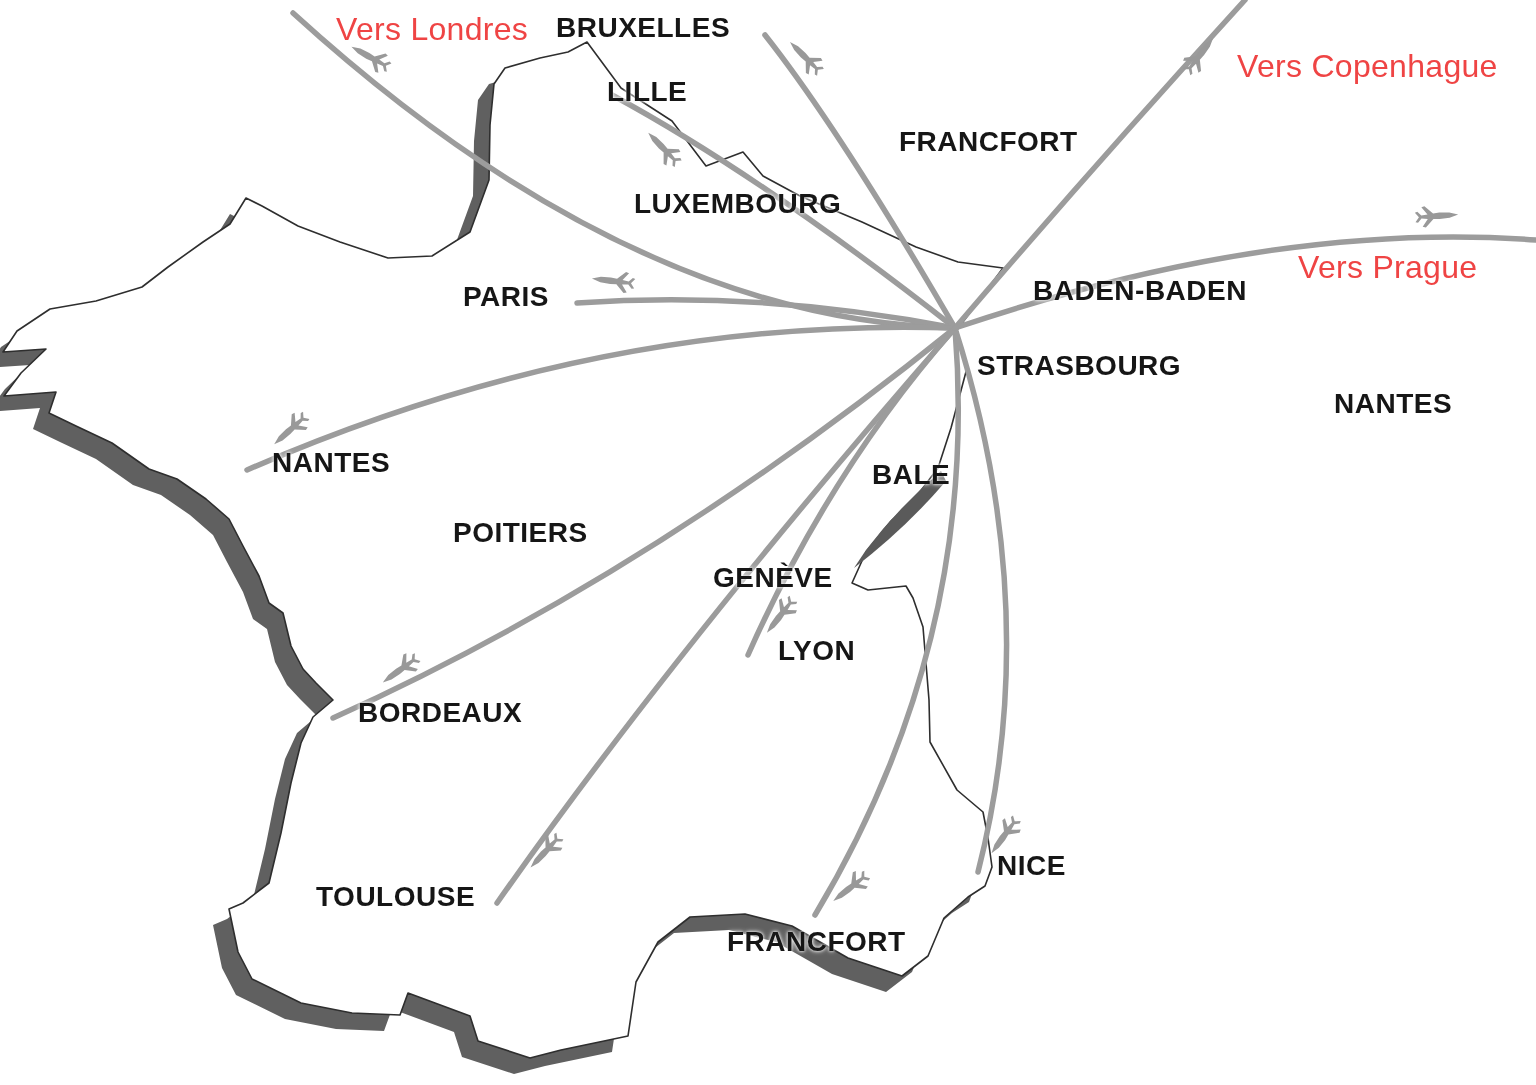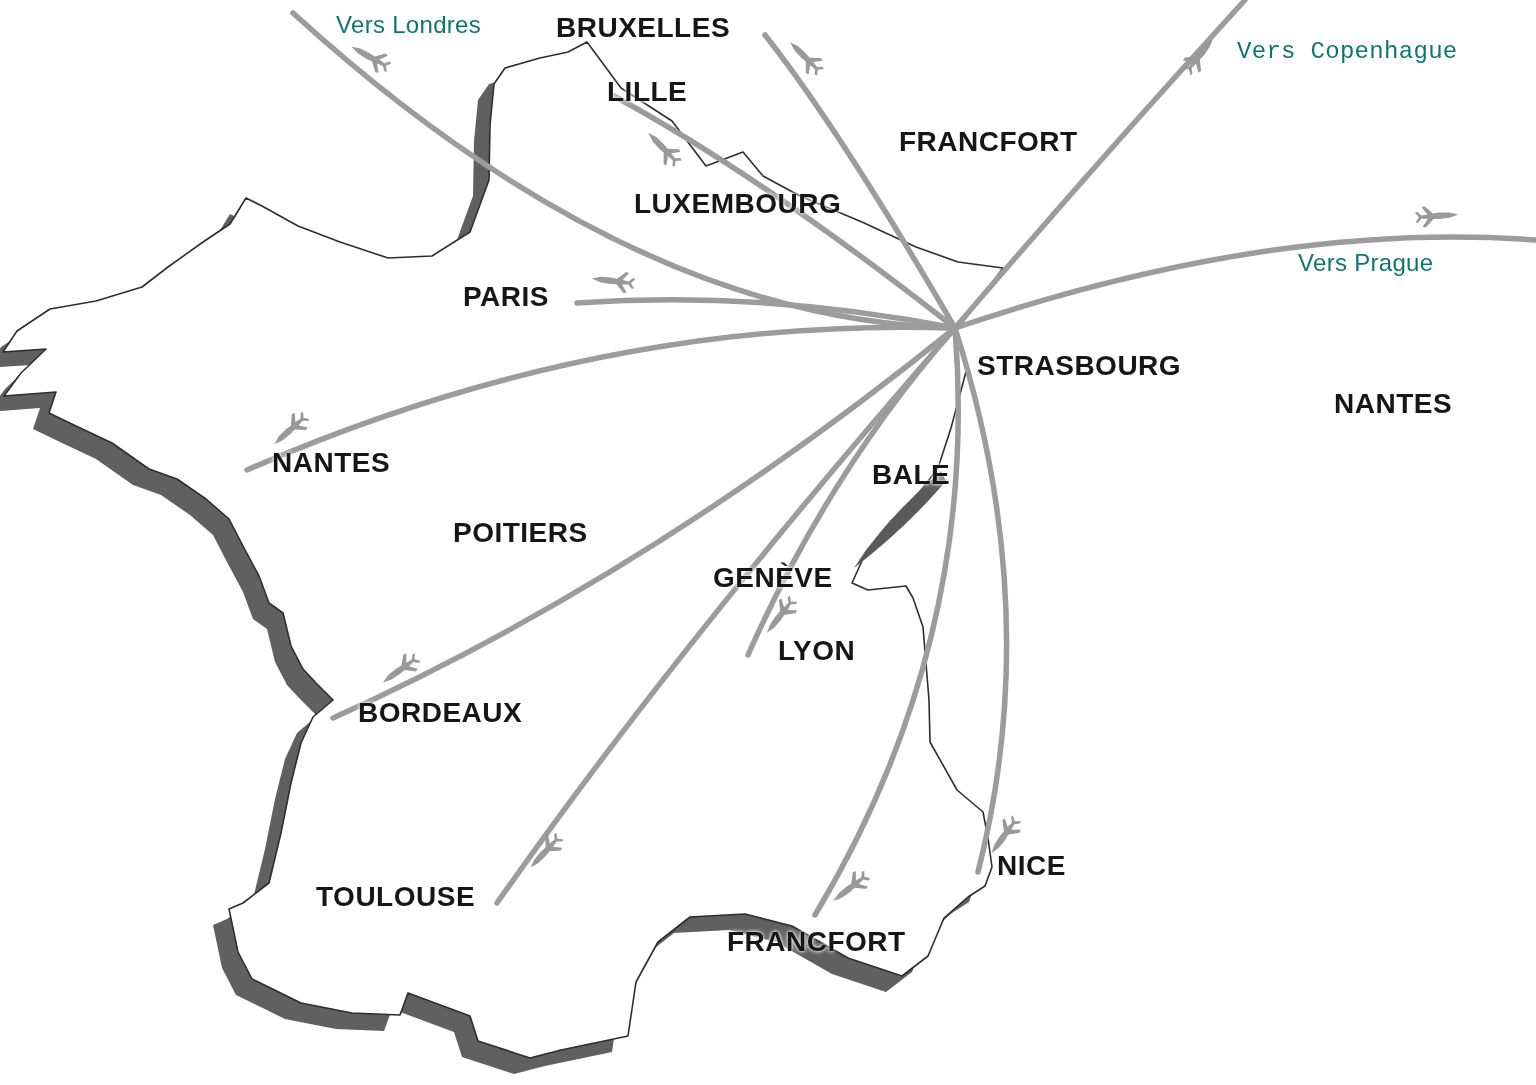--- a/index.html
+++ b/index.html
@@ -9,21 +9,21 @@
   }
   #map-svg{position:absolute;left:0;top:0;}
   .lbl{
     position:absolute;white-space:nowrap;user-select:none;
     text-shadow:0 0 3px rgba(255,255,255,.95), 0 0 5px rgba(255,255,255,.85);
   }
   .city{
     font-weight:700;font-size:28px;letter-spacing:.5px;color:#161616;
   }
   .ext{
-    font-weight:400;font-size:24px;letter-spacing:.3px;color:#0f766e;
+    font-weight:400;font-size:32px;letter-spacing:.3px;color:#ef4444;
   }
 </style>
 </head>
 <body>
 
 <div id="stage">
 
   <svg id="map-svg" width="1536" height="1085" viewBox="0 0 1536 1085">
     <defs>
       <path id="plane-shape" d="M 17 0 L 10 -2.2 L 2 -2.6 L -3 -2.2 L -9.5 -8.5 L -12 -7.8 L -7.5 -1.8 L -12.5 -1.2 L -15.5 -4.4 L -17.5 -3.8 L -14.5 0 L -17.5 3.8 L -15.5 4.4 L -12.5 1.2 L -7.5 1.8 L -12 7.8 L -9.5 8.5 L -3 2.2 L 2 2.6 L 10 2.2 Z"></path>
@@ -66,29 +66,30 @@
       <use href="#plane-shape" transform="translate(1200,55) rotate(-52)  scale(1.25)"></use>
       <use href="#plane-shape" transform="translate(1437,216) rotate(-4)  scale(1.25)"></use>
     </g>
   </svg>
 
   <span class="lbl city" style="left:556px;top:12px;">BRUXELLES</span>
   <span class="lbl city" style="left:607px;top:76px;">LILLE</span>
   <span class="lbl city" style="left:634px;top:188px;">LUXEMBOURG</span>
   <span class="lbl city" style="left:899px;top:126px;">FRANCFORT</span>
   <span class="lbl city" style="left:463px;top:281px;">PARIS</span>
+  <span class="lbl city" style="left:1033px;top:275px;">BADEN-BADEN</span>
   <span class="lbl city" style="left:977px;top:310px;margin-top:40px;">STRASBOURG</span>
   <span class="lbl city" style="left:1334px;top:388px;">NANTES</span>
   <span class="lbl city" style="left:272px;top:447px;">NANTES</span>
   <span class="lbl city" style="left:453px;top:517px;">POITIERS</span>
   <span class="lbl city" style="left:872px;top:459px;">BALE</span>
   <span class="lbl city" style="left:713px;top:562px;">GENÈVE</span>
   <span class="lbl city" style="left:778px;top:635px;">LYON</span>
   <span class="lbl city" style="left:358px;top:697px;">BORDEAUX</span>
   <span class="lbl city" style="left:316px;top:881px;">TOULOUSE</span>
   <span class="lbl city" style="left:727px;top:926px;">FRANCFORT</span>
   <span class="lbl city" style="left:997px;top:850px;">NICE</span>
 
   <span class="lbl ext" style="left:336px;top:11px;">Vers Londres</span>
-  <span class="lbl ext" style="left:1237px;top:38px;font-family:Liberation Mono, monospace;">Vers Copenhague</span>
+  <span class="lbl ext" style="left:1237px;top:48px;">Vers Copenhague</span>
   <span class="lbl ext" style="left:1298px;top:249px;">Vers Prague</span>
 
 </div>
 
 </body></html>

